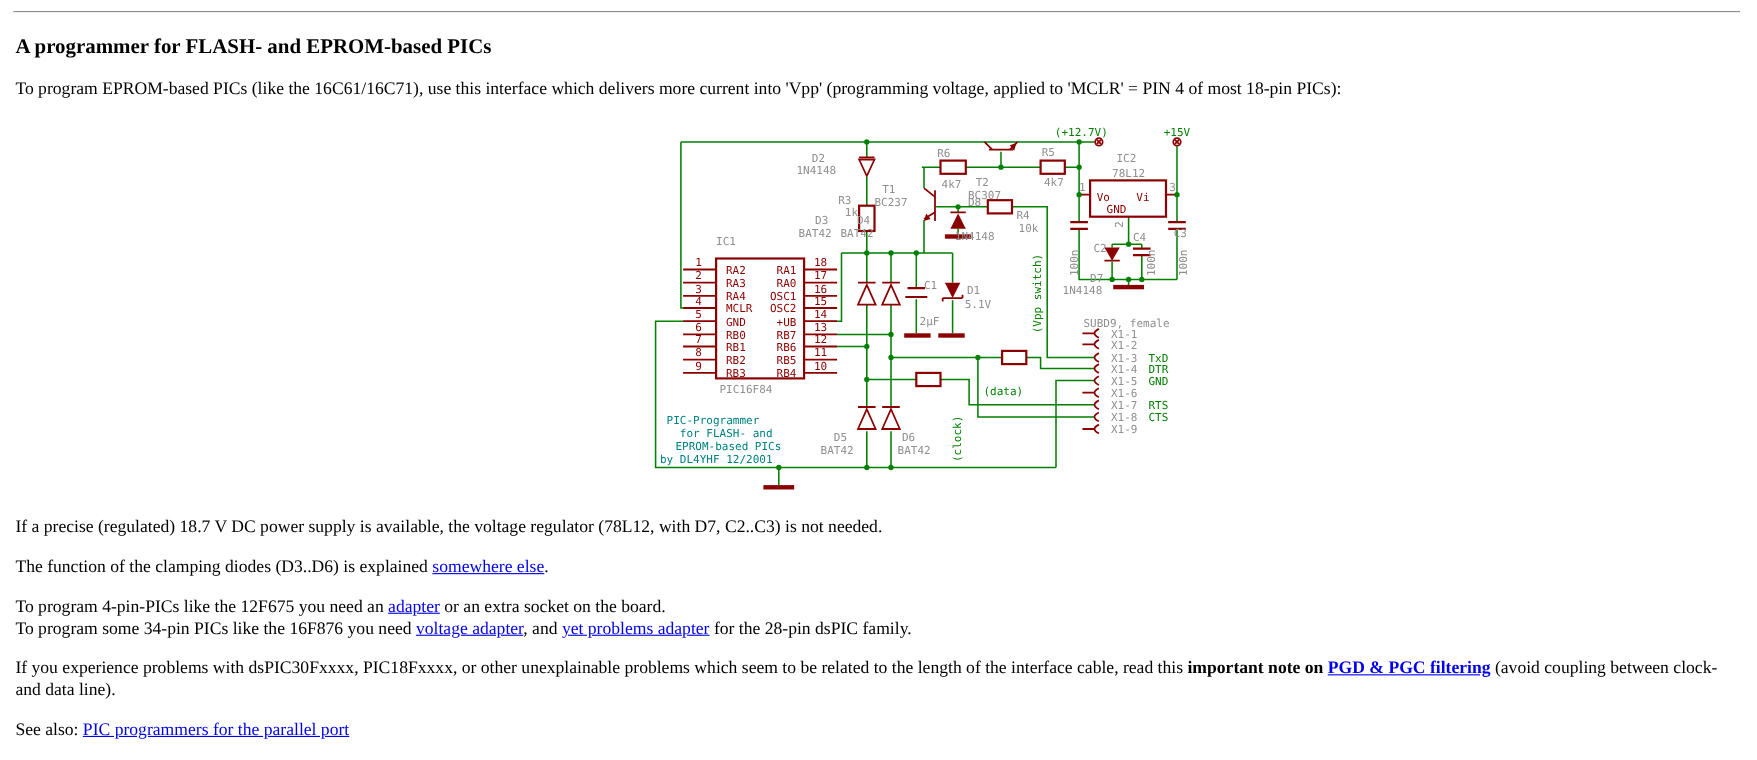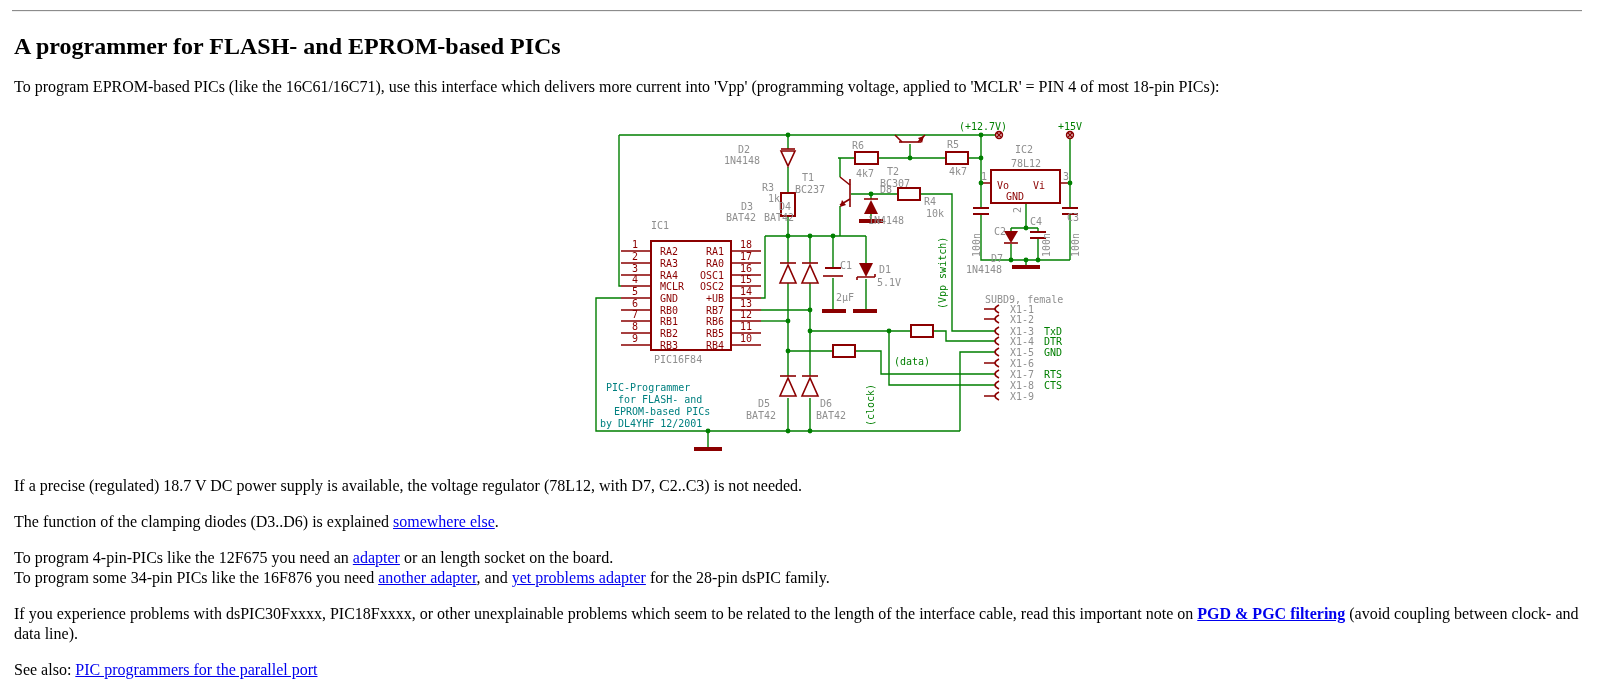--- a/index.html
+++ b/index.html
@@ -11,26 +11,26 @@
     color:#000;
     width:1570px;
   }
   hr.top-rule{
     border:none;
     border-top:1px solid #8c8c8c;
     border-bottom:1px solid #efefef;
     margin:2px 0 0 0;
   }
   h3.page-title{
-    font-size:24px;
+    font-size:19px;
     margin:19px 0 16px 2px;
   }
   p{margin:16px 0 16px 2px;}
   a{color:#0000ee;text-decoration:underline;cursor:pointer;}
-  .bold{font-weight:normal;}
+  .bold{font-weight:bold;}
   a.bold-link{font-weight:bold;}
   .schematic-wrap{
     margin:12px 0 0 566px;
     width:505px;
     height:347px;
   }
   svg text.lb{
     font-family:"DejaVu Sans Mono", monospace;
     font-size:10px;
   }
@@ -337,22 +337,22 @@
 
 <p>
   <span>If a precise (regulated) 18.7 V DC power supply is available, the voltage regulator (78L12, with D7, C2..C3) is not needed.</span>
 </p>
 
 <p>
   <span>The function of the clamping diodes (D3..D6) is explained </span><a>somewhere else</a><span>.</span>
 </p>
 
 <p>
-  <span>To program 4-pin-PICs like the 12F675 you need an </span><a>adapter</a><span> or an length socket on the board.</span><br>
-  <span>To program some 34-pin PICs like the 16F876 you need </span><a>another adapter</a><span>, and </span><a>yet problems adapter</a><span> for the 28-pin dsPIC family.</span>
+  <span>To program 4-pin-PICs like the 12F675 you need an </span><a>adapter</a><span> or an extra socket on the board.</span><br>
+  <span>To program some 34-pin PICs like the 16F876 you need </span><a>voltage adapter</a><span>, and </span><a>yet problems adapter</a><span> for the 28-pin dsPIC family.</span>
 </p>
 
 <p>
   <span>If you experience problems with dsPIC30Fxxxx, PIC18Fxxxx, or other unexplainable problems which seem to be related to the length of the interface cable, read this </span><span class="bold">important note on </span><a class="bold-link">PGD &amp; PGC filtering</a><span> (avoid coupling between clock- and data line).</span>
 </p>
 
 <p>
   <span>See also: </span><a>PIC programmers for the parallel port</a>
 </p>
 

